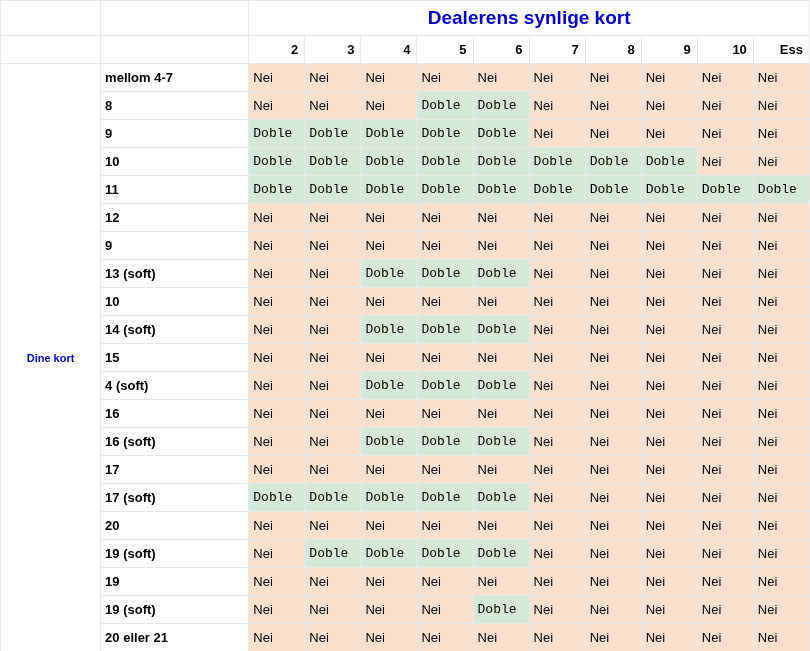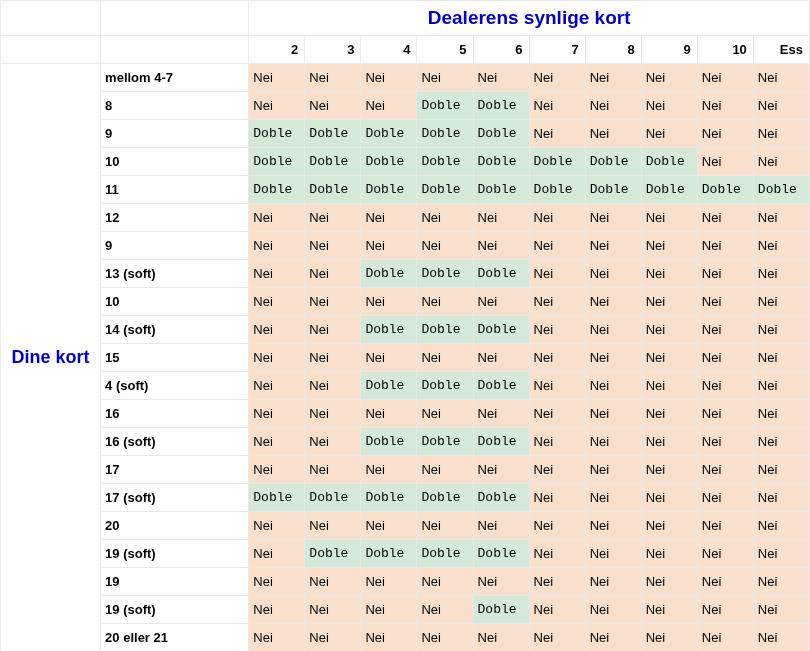--- a/index.html
+++ b/index.html
@@ -28,21 +28,21 @@
     .header-title {
       color: #0000cc;
       font-weight: bold;
       text-align: center;
       font-size: 19px;
     }
     .side-title {
       color: #0000cc;
       font-weight: bold;
       text-align: center;
-      font-size: 18px;
+      font-size: 11px;
     }
     .dealer-card {
       font-weight: bold;
       text-align: right;
       padding-right: 6px;
     }
     .row-label {
       font-weight: bold;
       text-align: left;
       padding-right: 20px;

